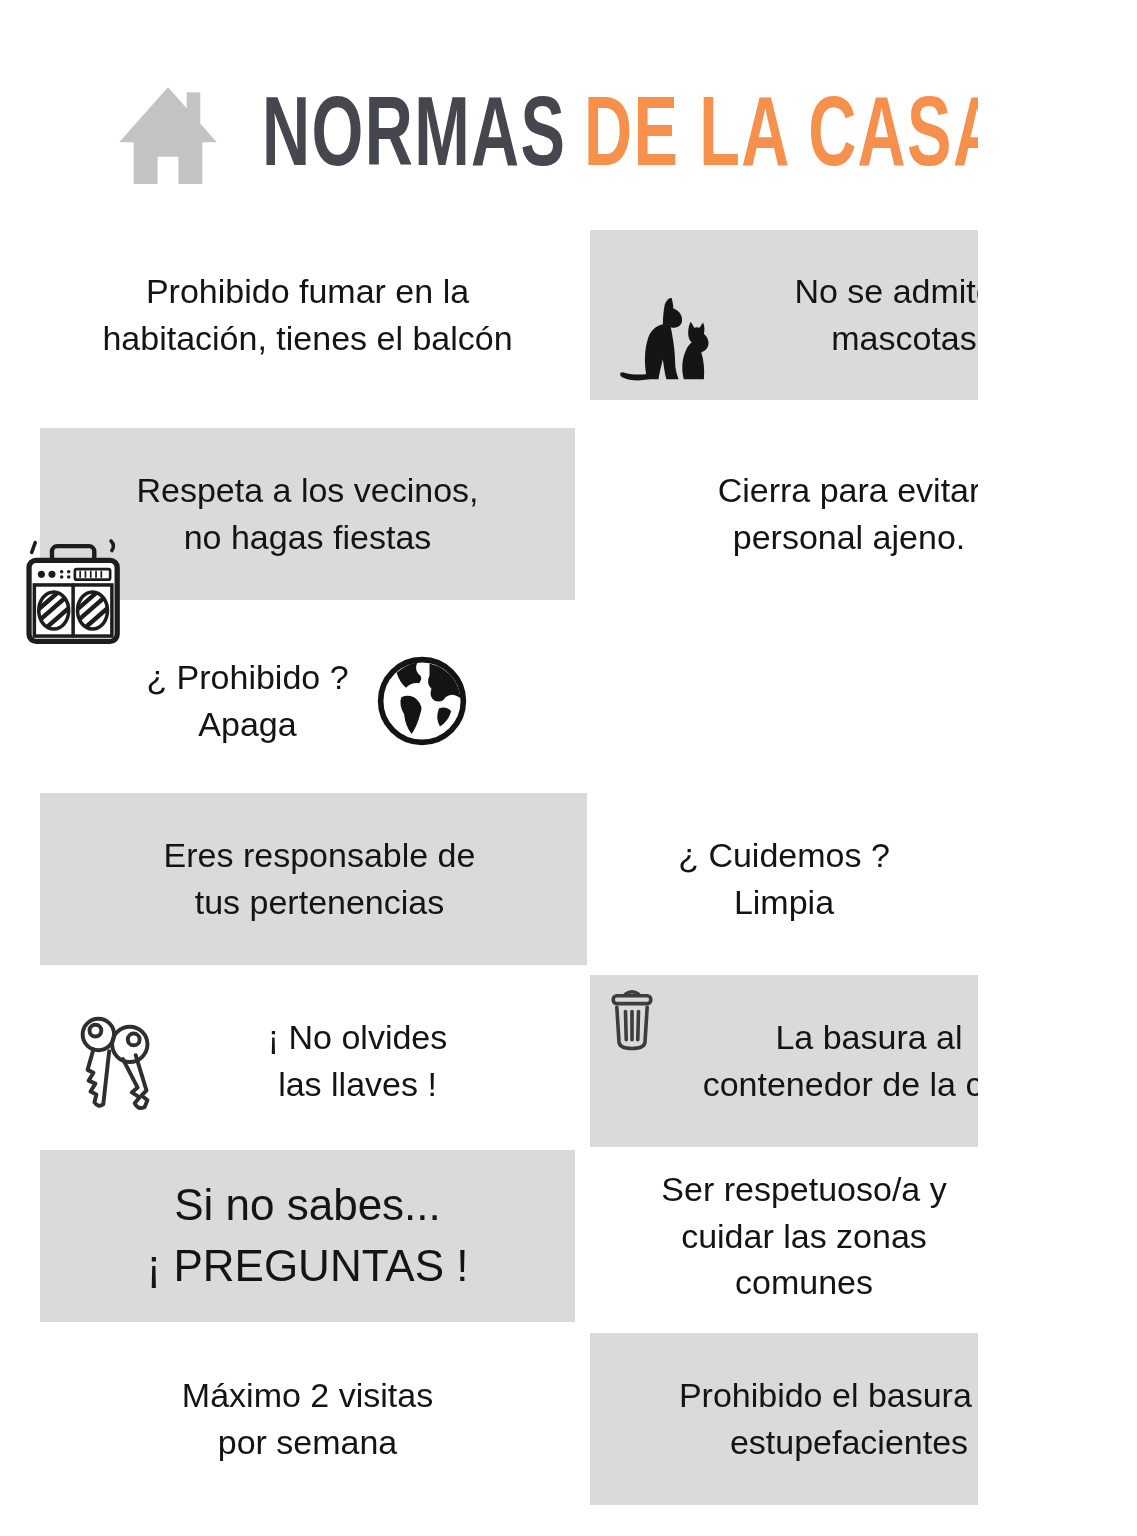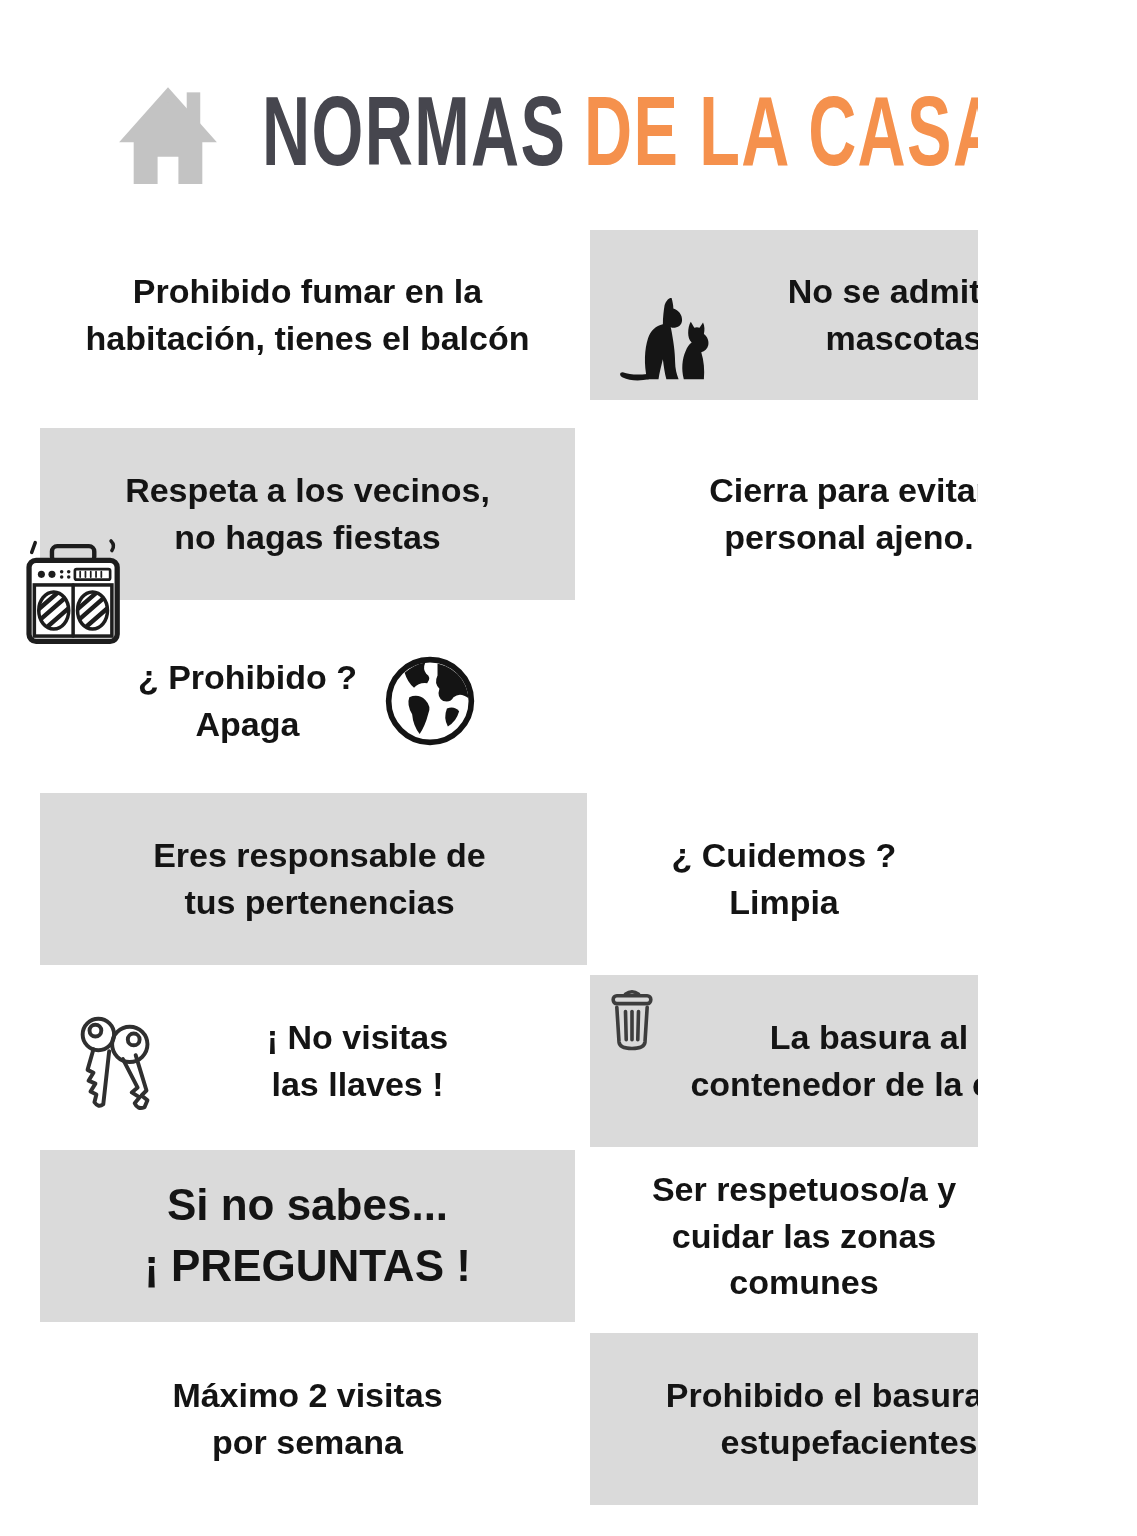--- a/index.html
+++ b/index.html
@@ -28,21 +28,21 @@
   .title-accent  { color: #f5914d; }
   
   .cell {
     position: absolute;
     display: flex; align-items: center; justify-content: center;
   }
   .cell.gray { background: #dadada; }
   .rule-text {
     white-space: pre-line;
     text-align: center;
-    font-weight: 700;
+    font-weight: 400;
     font-size: 34px;
     line-height: 1.38;
     color: #141414;
   }
   .rule-text.big { font-size: 44px; }
   .abs-icon { position: absolute; }
   .flexrow { display: flex; align-items: center; }
 </style>
 </head>
 <body>
@@ -179,21 +179,21 @@
     <svg class="abs-icon" style="left:28px; top:34px;" width="100" height="108" viewBox="0 0 100 110">
       <g fill="none" stroke="#2f2f2f" stroke-width="4" stroke-linejoin="round" stroke-linecap="round">
         <circle cx="30" cy="26" r="16"></circle>
         <circle cx="27" cy="22" r="6"></circle>
         <path d="M25 41 L19 62 L25 65 L20 73 L27 76 L22 84 L28 87 L26 95 Q30 101 35 97 L41 43"></path>
         <circle cx="62" cy="36" r="18"></circle>
         <circle cx="66" cy="31" r="6"></circle>
         <path d="M55 51 L70 80 L64 85 L72 90 L67 96 Q70 103 77 100 L80 93 L74 88 L79 83 L68 47"></path>
       </g>
     </svg>
-    <div class="rule-text" style="padding-left:100px;">¡ No visitas
+    <div class="rule-text" style="padding-left:100px;">¡ No olvides
 las llaves !</div>
   </div>
 
   <div class="cell gray" style="left:590px; top:975px; width:518px; height:172px;">
     <svg class="abs-icon" style="left:16px; top:12px;" width="52" height="68" viewBox="0 0 72 92">
       <g fill="none" stroke="#3d3d3d" stroke-width="5" stroke-linecap="round">
         <path d="M27 9 Q36 2 45 9"></path>
         <rect x="10" y="11" width="52" height="11" rx="5"></rect>
         <path d="M15 27 L18 75 Q19 84 36 84 Q53 84 54 75 L57 27"></path>
         <line x1="27" y1="33" x2="28" y2="72"></line>

